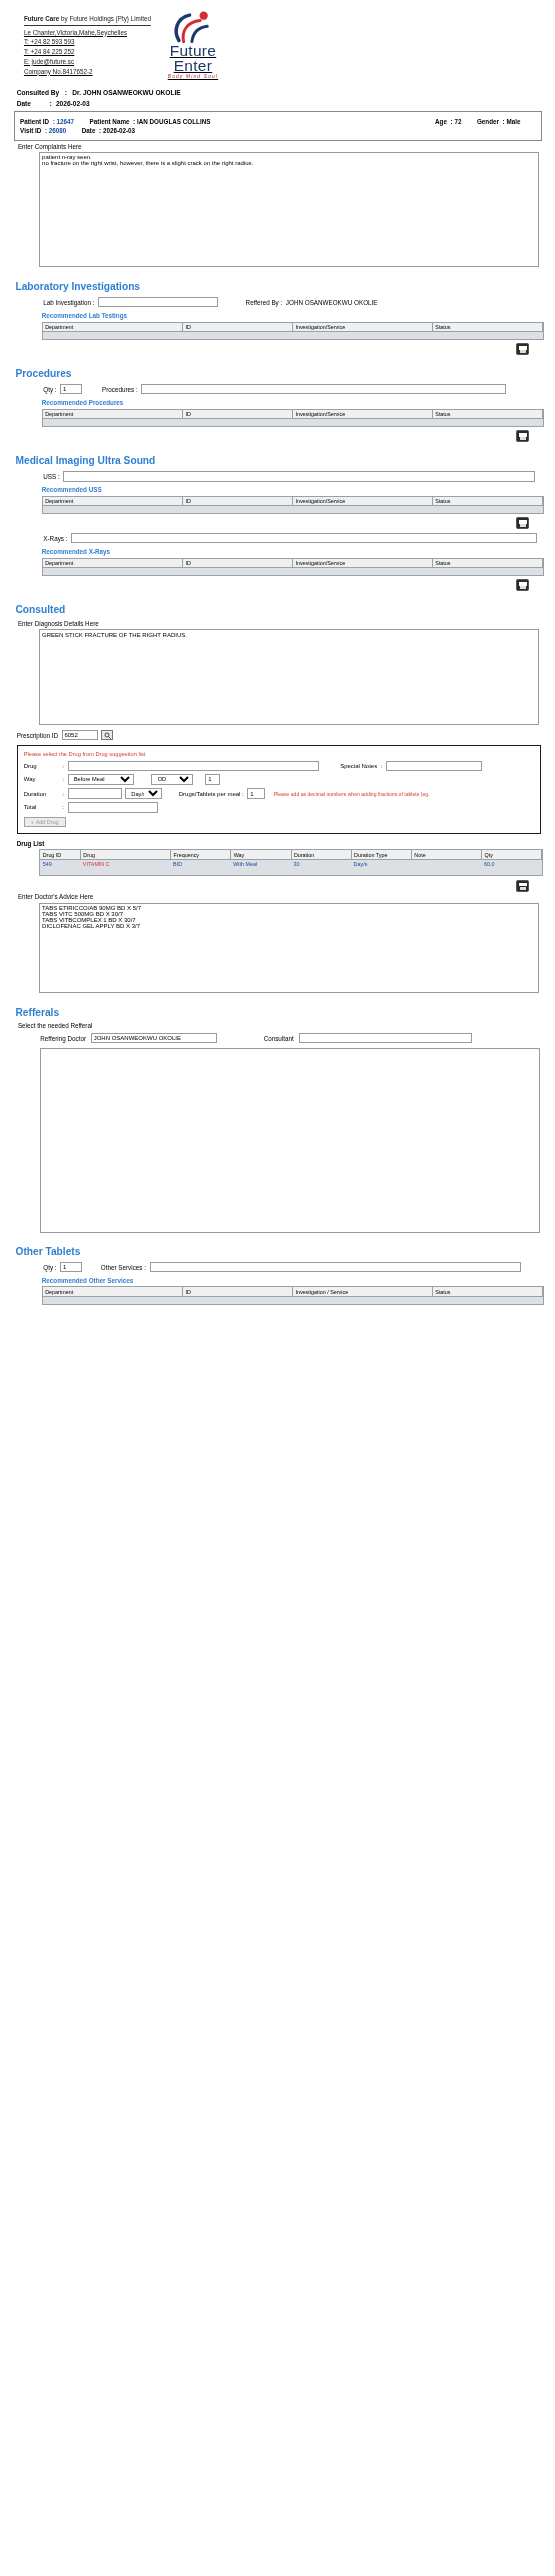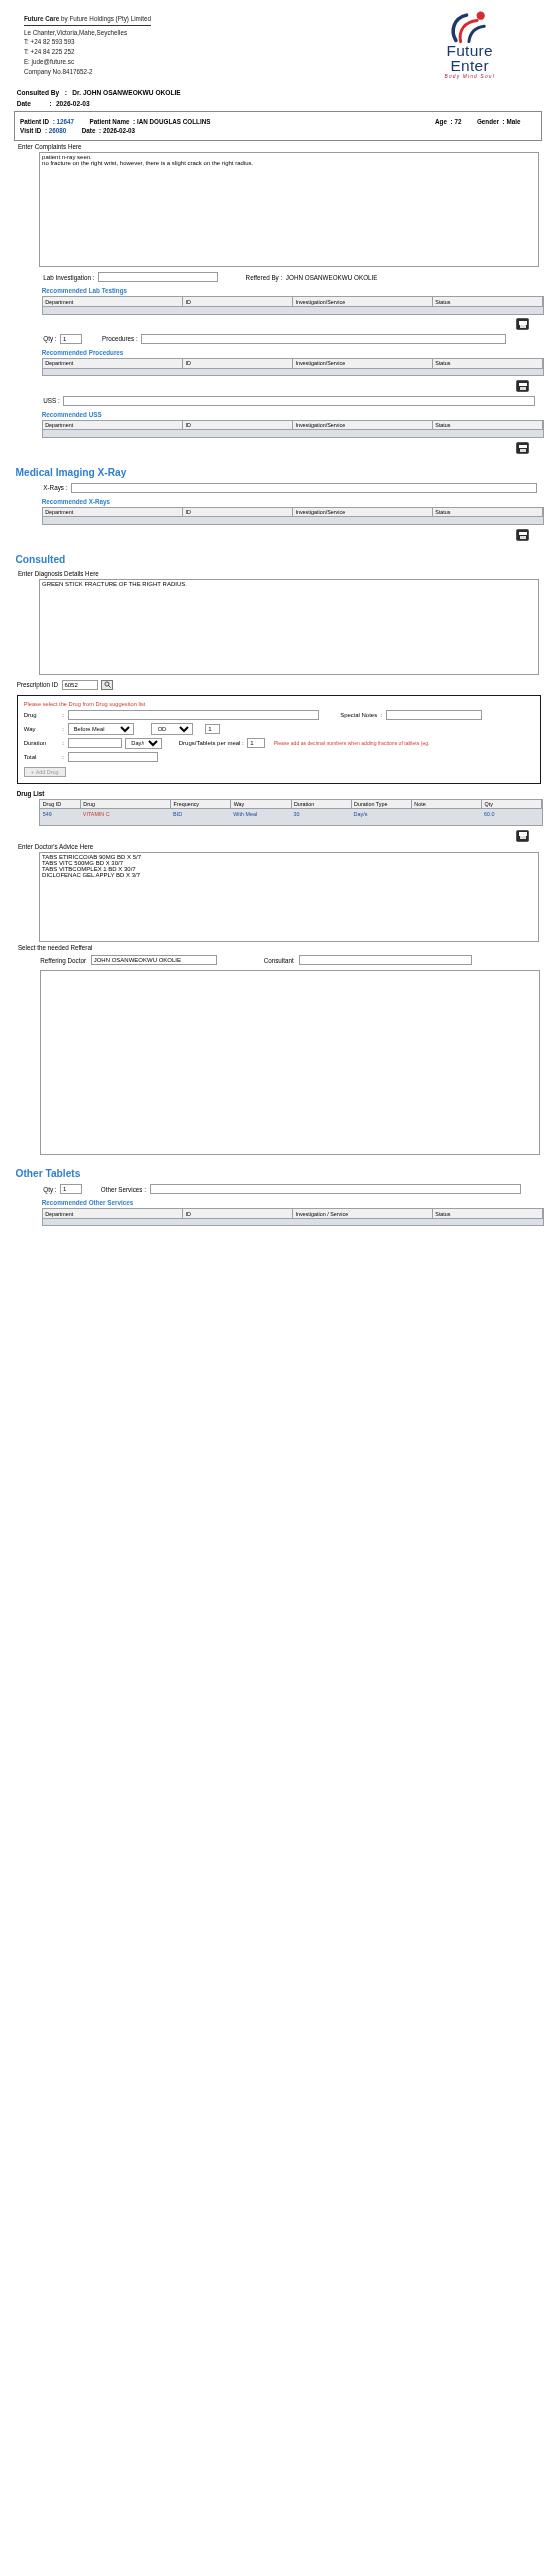--- a/index.html
+++ b/index.html
@@ -9,23 +9,23 @@
     background: #ffffff;
     font-family: "Liberation Sans", sans-serif;
     font-size: 6.6px;
     color: #000;
   }
   .page { width: 556px; padding: 0 14.3px 12px 14.3px; }
 
   
   .header {
     display: flex;
-    justify-content: space-between;
     align-items: flex-start;
     padding: 10.8px 6px 6px 9.6px;
+    text-decoration: underline;
   }
   .company-block { font-size: 6.3px; line-height: 1.55; color: #1a1a1a; padding-top: 3.6px;}
   .company-name { font-weight: bold; border-bottom: 0.6px solid #333; padding-bottom: 1.2px; display:inline-block; margin-bottom:1.2px;}
   .company-name .thin { font-weight: normal; }
   .logo-wrap { width: 108px; text-align: center; padding-right: 24px; }
   .logo-svg { display:block; margin: 0 auto; }
   .logo-text { font-size: 15.5px; color: #1b3a6b; line-height: 0.95; font-weight: 500; letter-spacing: 0.3px; }
   .logo-tag { font-size: 4.8px; color:#b11b2e; letter-spacing: 1.2px; margin-top: 1.2px; font-style: italic;}
 
   
@@ -220,20 +220,21 @@
       </div>
     </div>
   </div>
 
   
   <div class="sub-label">Enter Complaints Here</div>
   <textarea class="txt" style="width: 500px; height: 115px; margin-left: 25px;">patient n-ray seen.
 no fracture on the right wrist, however, there is a slight crack on the right radius.</textarea>
 
   
+  <h2 class="section">Laboratory  Investigations</h2>
   <div class="inline" style="margin-left:29px; margin-top:3.6px;">
     <span class="lblsm">Lab Investigation :</span>
     <input class="txt" style="width: 120px;" value="">
     <span class="lblsm" style="margin-left:24px">Reffered By  :</span>
     <span class="lblsm">JOHN OSANWEOKWU OKOLIE</span>
   </div>
   <a class="blue-link" style="margin-left:27.5px">Recommended Lab Testings</a>
   <div class="table-wrap" style="margin-left:27.5px;width:502px;">
     <table class="grid">
       <thead>
@@ -249,20 +250,21 @@
             <td colspan="4" class="grid-body-pad"></td>
           </tr>
         </tbody>
     </table>
   </div>
   <div class="icon-row" style="margin-right:13px">
     <div class="print-btn"></div>
   </div>
 
   
+  <h2 class="section">Procedures</h2>
   <div class="inline" style="margin-left:29px; margin-top:3.6px;">
     <span class="lblsm">Qty :</span>
     <input class="txt" style="width: 21.5px;" value="1">
     <span class="lblsm" style="margin-left:16.7px">Procedures :</span>
     <input class="txt" style="width: 365px;" value="">
   </div>
   <a class="blue-link" style="margin-left:27.5px">Recommended Procedures</a>
   <div class="table-wrap" style="margin-left:27.5px;width:502px;">
     <table class="grid">
       <thead>
@@ -278,20 +280,21 @@
             <td colspan="4" class="grid-body-pad"></td>
           </tr>
         </tbody>
     </table>
   </div>
   <div class="icon-row" style="margin-right:13px">
     <div class="print-btn"></div>
   </div>
 
   
+  <h2 class="section">Medical Imaging Ultra Sound</h2>
   <div class="inline" style="margin-left:29px; margin-top:3.6px;">
     <span class="lblsm">USS :</span>
     <input class="txt" style="width: 472px;" value="">
   </div>
   <a class="blue-link" style="margin-left:27.5px">Recommended USS</a>
   <div class="table-wrap" style="margin-left:27.5px;width:502px;">
     <table class="grid">
       <thead>
           <tr>
         <th style="width:28%">Department</th>
@@ -305,21 +308,20 @@
             <td colspan="4" class="grid-body-pad"></td>
           </tr>
         </tbody>
     </table>
   </div>
   <div class="icon-row" style="margin-right:13px">
     <div class="print-btn"></div>
   </div>
 
   
-  <h2 class="section">Medical Imaging X-Ray</h2>
   <div class="inline" style="margin-left:29px; margin-top:3.6px;">
     <span class="lblsm">X-Rays :</span>
     <input class="txt" style="width: 466px;" value="">
   </div>
   <a class="blue-link" style="margin-left:27.5px">Recommended X-Rays</a>
   <div class="table-wrap" style="margin-left:27.5px;width:502px;">
     <table class="grid">
       <thead>
           <tr>
         <th style="width:28%">Department</th>
@@ -441,20 +443,21 @@
   </div>
 
   
   <div class="sub-label">Enter Doctor's Advice Here</div>
   <textarea class="txt" style="width: 500px; height: 90px; margin-left: 25px;">TABS ETIRICCO/AB 90MG BD X 5/7
 TABS VITC 500MG BD X 30/7
 TABS VITBCOMPLEX 1 BD X 30/7
 DICLOFENAC GEL APPLY BD X 3/7</textarea>
 
   
+  <h2 class="section">Refferals</h2>
   <div class="small-note">Select the needed Refferal</div>
   <div class="ref-row" style="margin-left:26px">
     <span>Reffering Doctor</span>
     <input class="txt" style="width: 126px;" value="JOHN OSANWEOKWU OKOLIE">
     <span style="margin-left:42px">Consultant</span>
     <input class="txt" style="width: 173px;" value="">
   </div>
   <div style="margin-left:26px;width:500px;height:185px;border:0.6px solid #9a9a9a;background:#fff;"></div>
 
   

